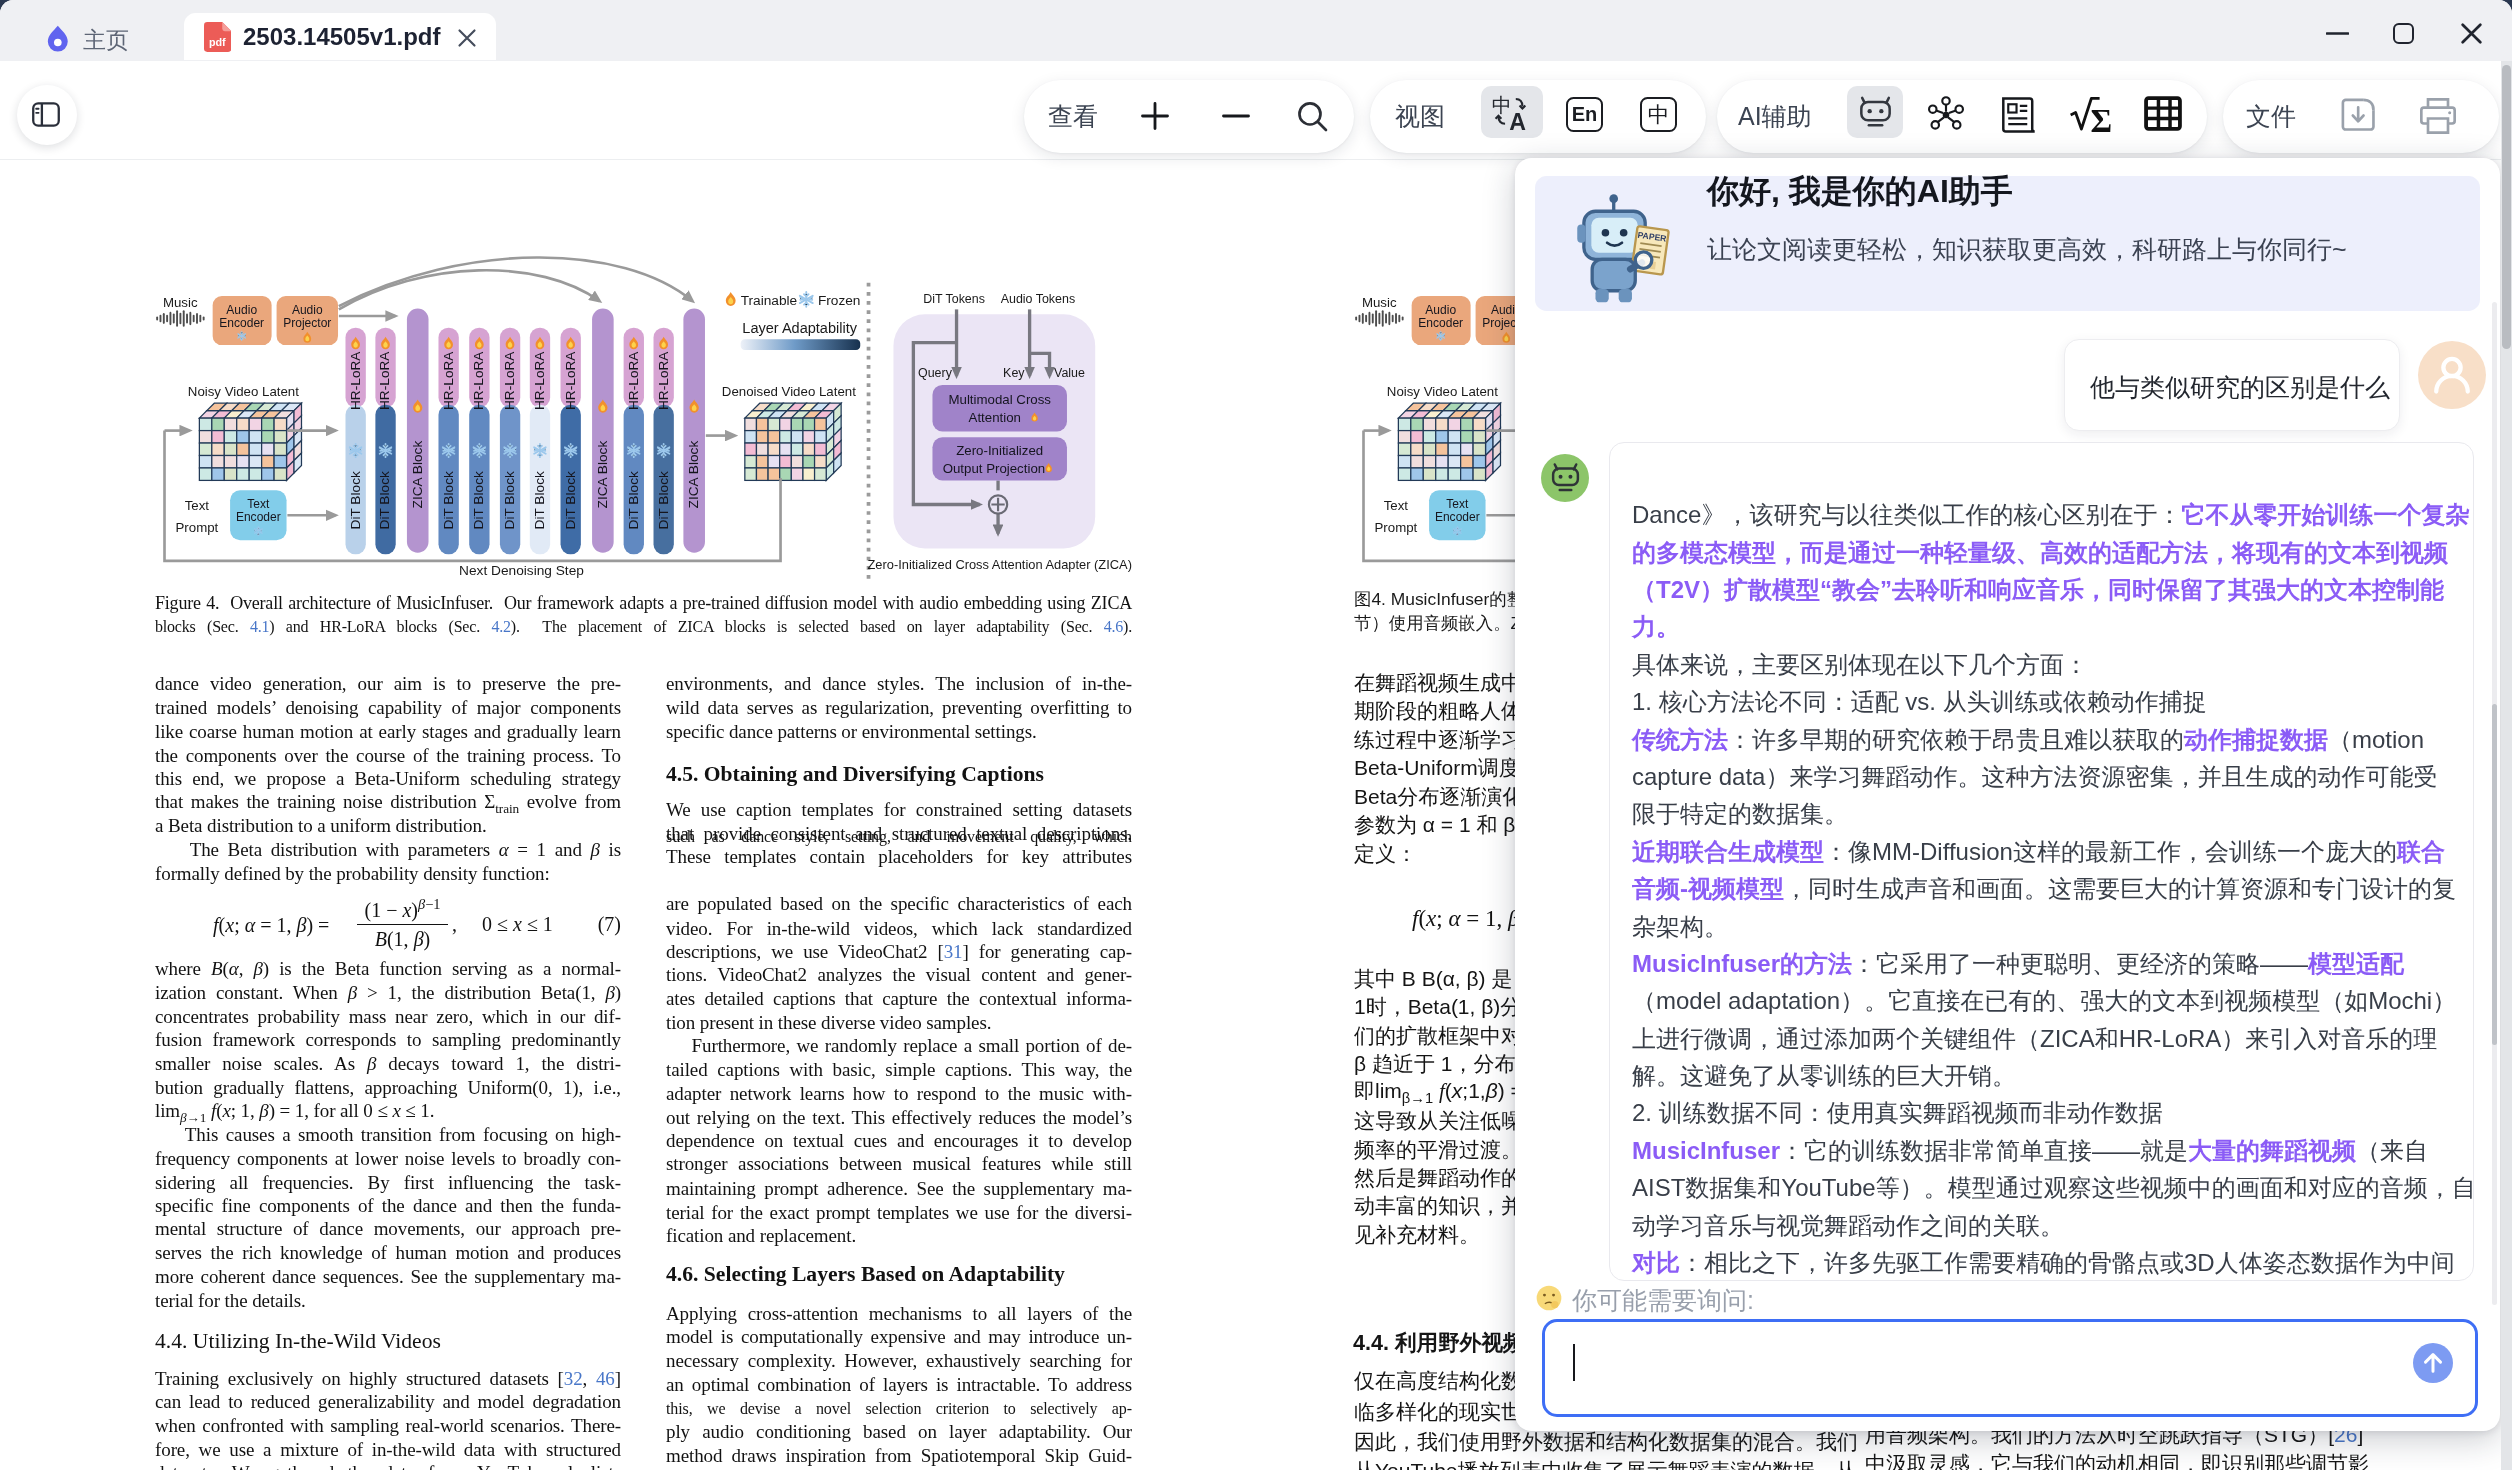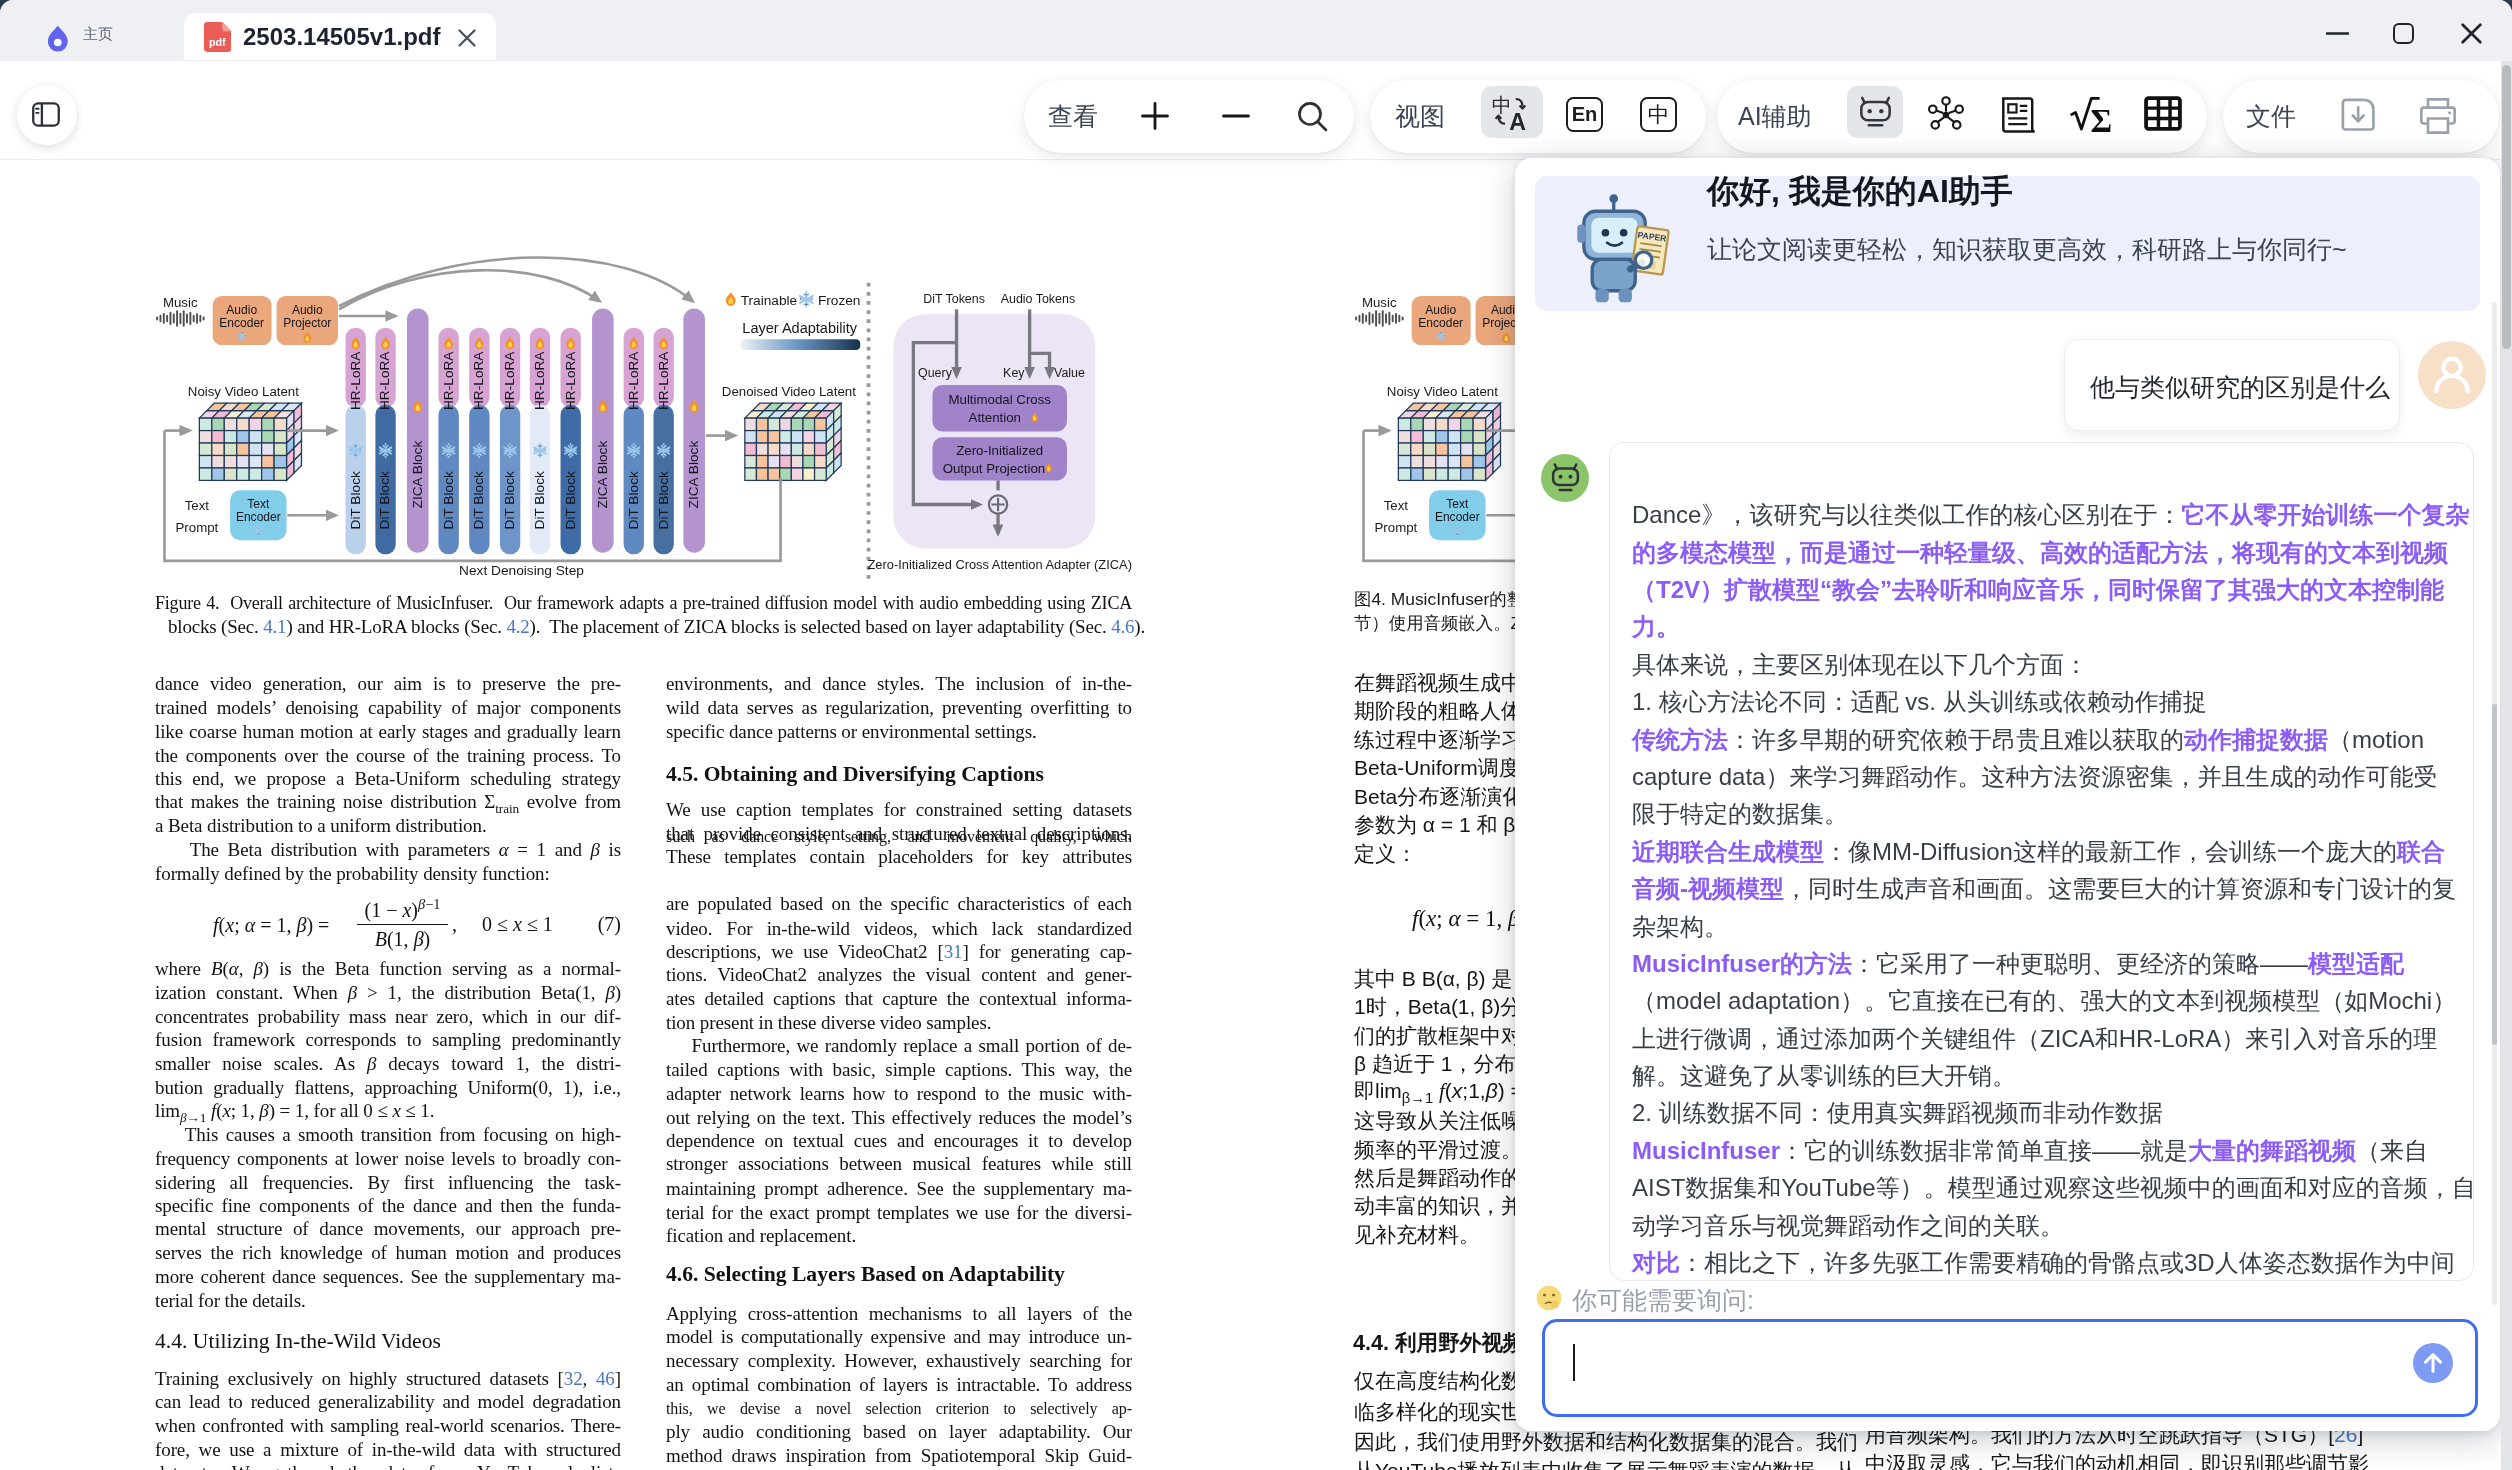--- a/index.html
+++ b/index.html
@@ -19,21 +19,21 @@
 </style></head><body>
 <div id="app">
     <div id="win">
 
 <div id="tabbar"></div>
 <div class="abs" style="left:184px;top:13.3px;width:312px;height:47px;background:#fff;border-radius:11.6px 11.6px 0 0"></div>
 <svg class="abs" style="left:47px;top:25px" width="21.6" height="26.6" viewBox="0 0 26 32">
  <path d="M13 1 C8 7 1 12 1 20 a12 12 0 0 0 24 0 C25 12 18 7 13 1 Z" fill="#6064ef"></path>
  <circle cx="13" cy="21" r="4.6" fill="#fff"></circle>
       </svg>
-<div class="abs" style="left:83px;top:25px;font-size:15px;color:#5d6575">主页</div>
+<div class="abs" style="left:83px;top:25px;font-size:23px;color:#5d6575">主页</div>
 <svg class="abs" style="left:204px;top:22.4px" width="27.4" height="30" viewBox="0 0 33 36">
  <path d="M4 0 h18 l11 11 v21 a4 4 0 0 1 -4 4 H4 a4 4 0 0 1 -4 -4 V4 a4 4 0 0 1 4-4 Z" fill="#ec5c57"></path>
  <path d="M22 0 l11 11 h-8 a3 3 0 0 1 -3 -3 Z" fill="#f59e9a"></path>
  <text x="16" y="29" font-size="13" font-weight="bold" fill="#fff" text-anchor="middle" font-family="Liberation Sans">pdf</text>
       </svg>
 <div class="abs" style="left:243px;top:23px;font-size:24px;font-weight:700;color:#1d2232;letter-spacing:0px">2503.14505v1.pdf</div>
 <svg class="abs" style="left:457px;top:28px" width="20" height="20" viewBox="0 0 24 24">
         <path d="M3 3 L21 21 M21 3 L3 21" stroke="#454d5c" stroke-width="2.6" stroke-linecap="round"></path>
       </svg>
 <svg class="abs" style="left:2326px;top:31px" width="23" height="5" viewBox="0 0 28 6">
@@ -670,21 +670,21 @@
         <use href="#flm" transform="translate(1106,222) scale(0.62)"></use>
         <rect x="983" y="246" width="162" height="52" rx="12" fill="#a083c9"></rect>
         <text x="1064" y="267" font-size="16" text-anchor="middle" fill="#15151f">Zero-Initialized</text>
         <text x="1057" y="289" font-size="16" text-anchor="middle" fill="#15151f">Output Projection</text>
         <use href="#flm" transform="translate(1123,283) scale(0.62)"></use>
         <circle cx="1062" cy="327" r="11" fill="#ebe5f5" stroke="#6a6a74" stroke-width="2.6"></circle>
         <path d="M1062 319 V335 M1054 327 H1070" stroke="#6a6a74" stroke-width="2.6"></path>
         <text x="1064" y="405" font-size="15.5" text-anchor="middle" fill="#1a1a1a">Zero-Initialized Cross Attention Adapter (ZICA)</text>
       </svg>
 <div class="serif abs" style="left:155px;top:591px;width:977px;font-size:18px;line-height:24px;letter-spacing:-0.2px;text-align:justify;text-align-last:justify">Figure 4.&nbsp; Overall architecture of MusicInfuser.&nbsp; Our framework adapts a pre-trained diffusion model with audio embedding using ZICA</div>
-<div class="serif abs" style="left:168px;top:615px;width:977px;font-size:19px;line-height:24px;letter-spacing:-0.2px;text-align:justify;text-align-last:justify">blocks (Sec. <blue>4.1</blue>) and HR-LoRA blocks (Sec. <blue>4.2</blue>).&nbsp; The placement of ZICA blocks is selected based on layer adaptability (Sec. <blue>4.6</blue>).</div>
+<div class="serif abs" style="left:155px;top:615px;width:977px;font-size:16px;line-height:24px;letter-spacing:-0.2px;text-align:justify;text-align-last:justify">blocks (Sec. <blue>4.1</blue>) and HR-LoRA blocks (Sec. <blue>4.2</blue>).&nbsp; The placement of ZICA blocks is selected based on layer adaptability (Sec. <blue>4.6</blue>).</div>
 <div class="serif abs" style="left:155px;top:671px;width:466px;font-size:19px;line-height:25px;text-align:justify;text-align-last:justify;letter-spacing:-0.1px;white-space:normal;overflow:visible">dance video generation, our aim is to preserve the pre-</div>
 <div class="serif abs" style="left:155px;top:695px;width:466px;font-size:19px;line-height:25px;text-align:justify;text-align-last:justify;letter-spacing:-0.1px;white-space:normal;overflow:visible">trained models’ denoising capability of major components</div>
 <div class="serif abs" style="left:155px;top:719px;width:466px;font-size:19px;line-height:25px;text-align:justify;text-align-last:justify;letter-spacing:-0.1px;white-space:normal;overflow:visible">like coarse human motion at early stages and gradually learn</div>
 <div class="serif abs" style="left:155px;top:743px;width:466px;font-size:19px;line-height:25px;text-align:justify;text-align-last:justify;letter-spacing:-0.1px;white-space:normal;overflow:visible">the components over the course of the training process.  To</div>
 <div class="serif abs" style="left:155px;top:766px;width:466px;font-size:19px;line-height:25px;text-align:justify;text-align-last:justify;letter-spacing:-0.1px;white-space:normal;overflow:visible">this end, we propose a Beta-Uniform scheduling strategy</div>
 <div class="serif abs" style="left:155px;top:789px;width:466px;font-size:19px;line-height:25px;text-align:justify;text-align-last:justify;letter-spacing:-0.1px;white-space:normal;overflow:visible">that makes the training noise distribution Σ<sub style="font-size:70%">train</sub> evolve from</div>
 <div class="serif abs" style="left:155px;top:813px;width:466px;font-size:19px;line-height:25px;letter-spacing:-0.1px;white-space:normal;overflow:visible">a Beta distribution to a uniform distribution.</div>
 <div class="serif abs" style="left:155px;top:837px;width:466px;font-size:19px;line-height:25px;text-align:justify;text-align-last:justify;letter-spacing:-0.1px;white-space:normal;overflow:visible">&nbsp;&nbsp;&nbsp;&nbsp;The Beta distribution with parameters <i>α</i> = 1 and <i>β</i> is</div>
 <div class="serif abs" style="left:155px;top:861px;width:466px;font-size:19px;line-height:25px;letter-spacing:-0.1px;white-space:normal;overflow:visible">formally defined by the probability density function:</div>
 <div class="serif abs" style="left:155px;top:956px;width:466px;font-size:19px;line-height:25px;text-align:justify;text-align-last:justify;letter-spacing:-0.1px;white-space:normal;overflow:visible">where <i>B</i>(<i>α</i>, <i>β</i>) is the Beta function serving as a normal-</div>

